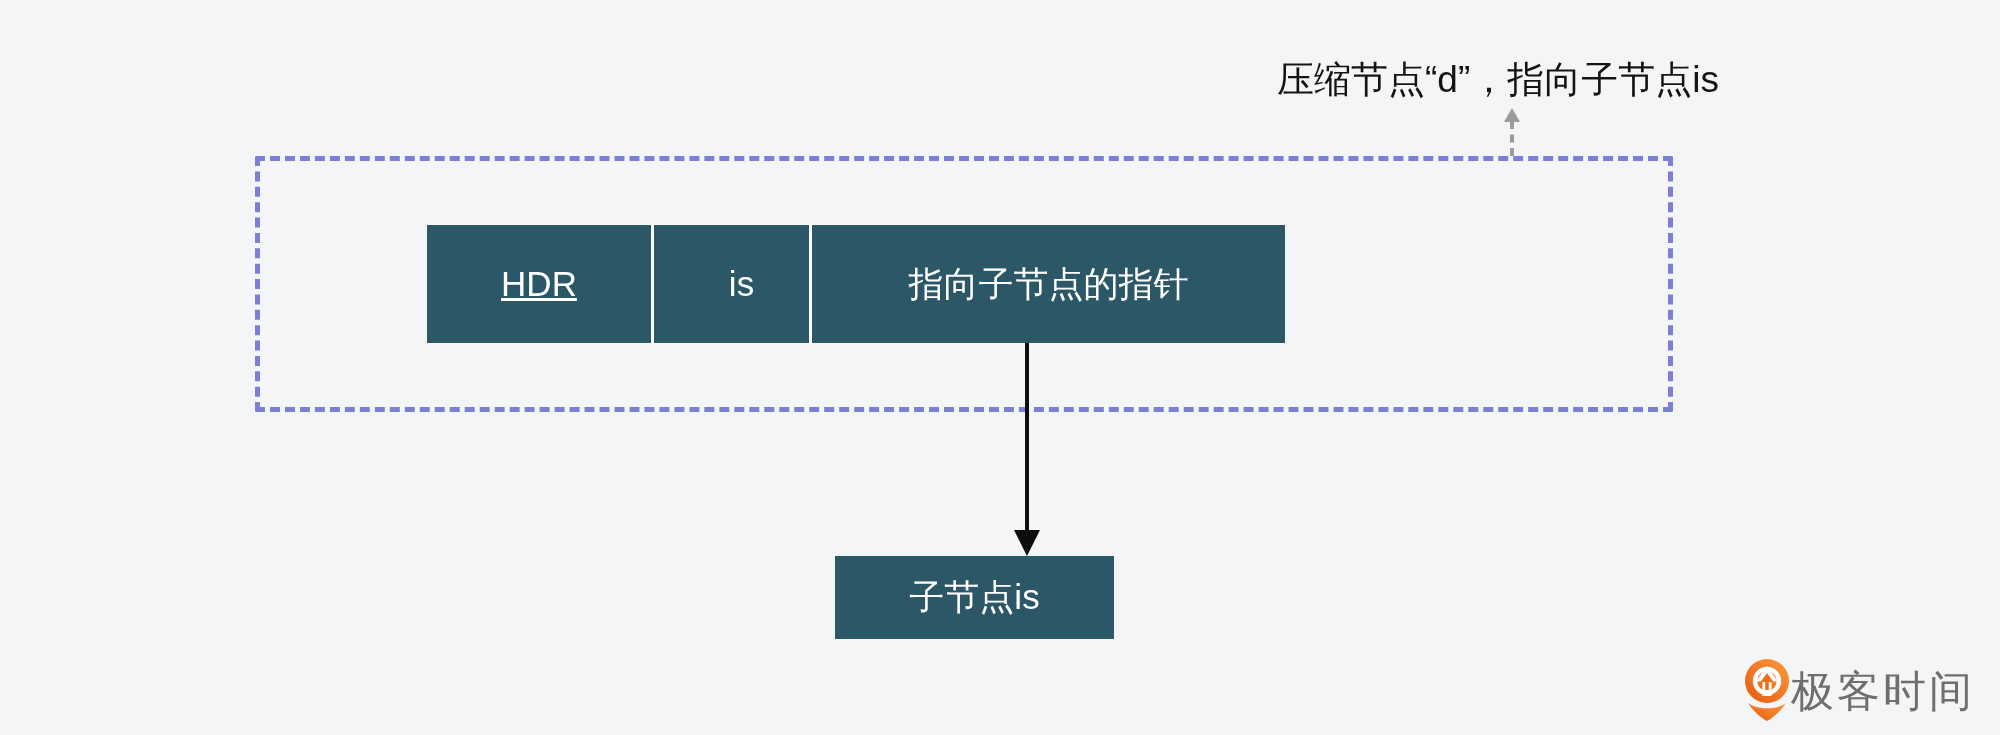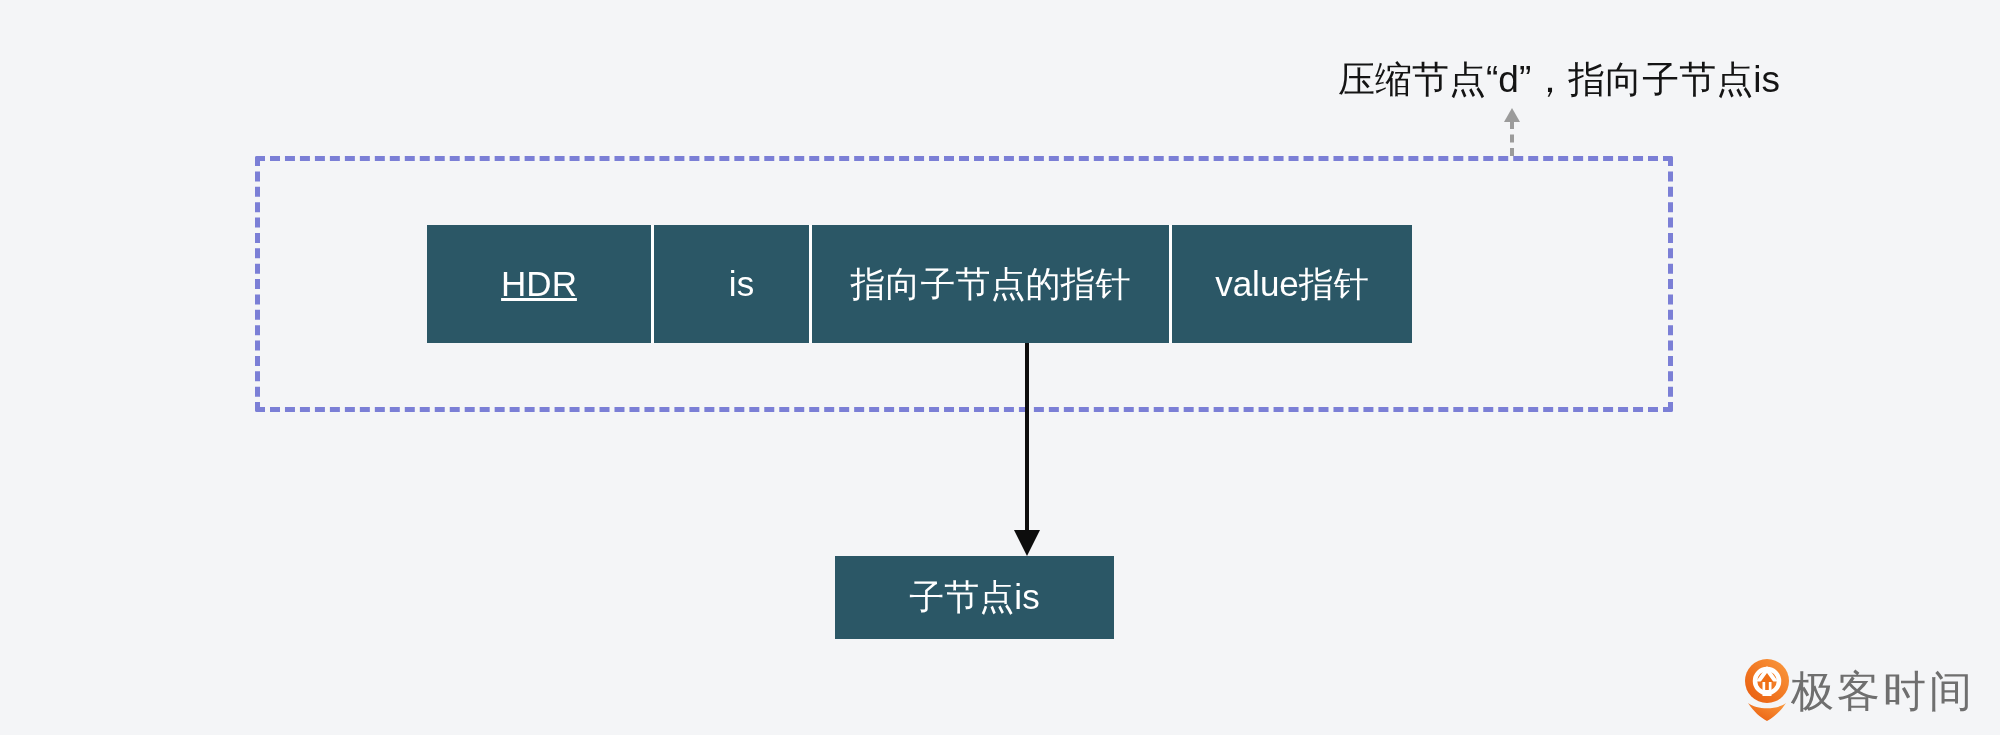--- a/index.html
+++ b/index.html
@@ -23,21 +23,21 @@
     position: relative;
     width: 2000px;
     height: 735px;
     background: var(--background);
     overflow: hidden;
   }
 
   
   .annotation {
     position: absolute;
-    left: 1338px;
+    left: 1277px;
     top: 58px;
     font-size: 37px;
     line-height: 1.2;
     color: var(--annotation-text);
     white-space: nowrap;
   }
 
   
   .connector-up {
     position: absolute;
@@ -89,21 +89,21 @@
     color: var(--node-text);
     display: flex;
     align-items: center;
     justify-content: center;
     font-size: 35px;
     white-space: nowrap;
   }
   .cell + .cell { border-left: 3px solid #ffffff; }
   .cell-hdr   { width: 224px; text-decoration: underline; }
   .cell-key   { width: 158px; padding-left: 20px; }
-  .cell-child { width: 360px; }
+  .cell-child { width: 476px; }
   .cell-value { width: 243px; }
 
   
   .arrow-down {
     position: absolute;
     left: 1014px;
     top: 343px;
     width: 26px;
     height: 213px;
   }
@@ -170,21 +170,20 @@
     <div class="head"></div>
     <div class="line"></div>
   </div>
 
   <div class="dashed-box"></div>
 
   <div class="cells-row">
     <div class="cell cell-hdr">HDR</div>
     <div class="cell cell-key">is</div>
     <div class="cell cell-child">指向子节点的指针</div>
-    <div class="cell cell-value">value指针</div>
   </div>
 
   <div class="arrow-down">
     <div class="line"></div>
     <div class="head"></div>
   </div>
 
   <div class="child-box">
     <span>子节点is</span>
   </div>

